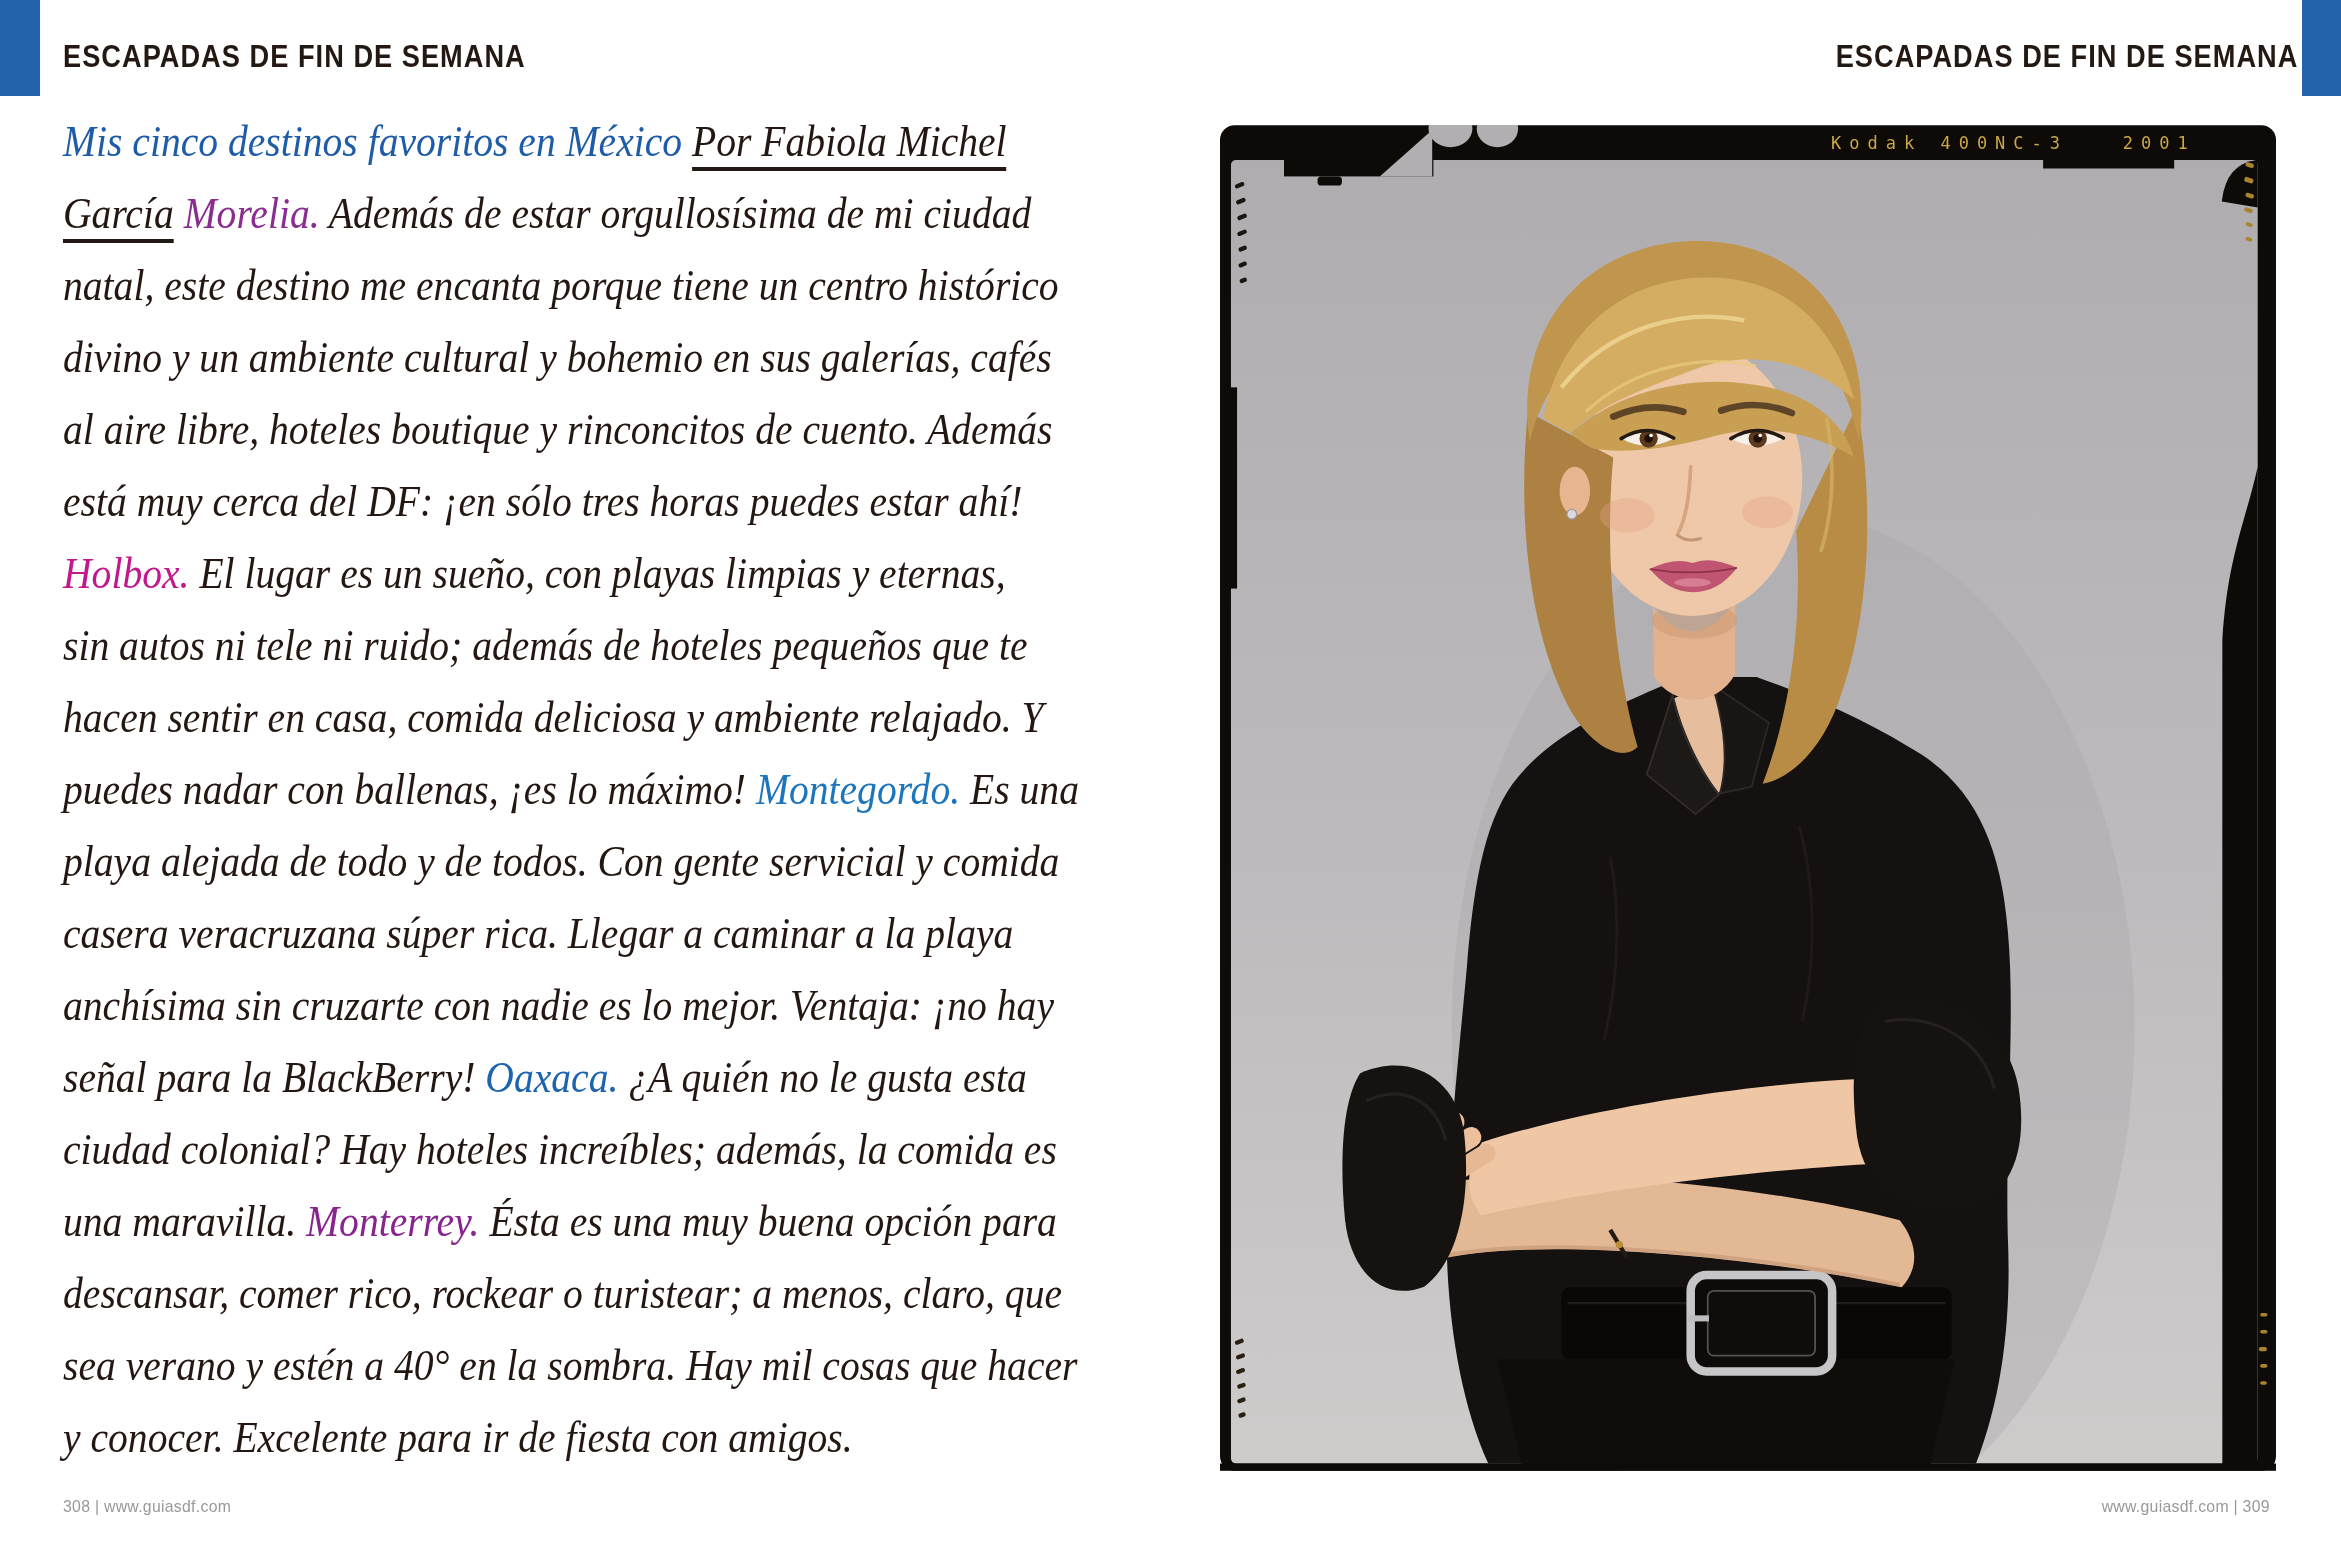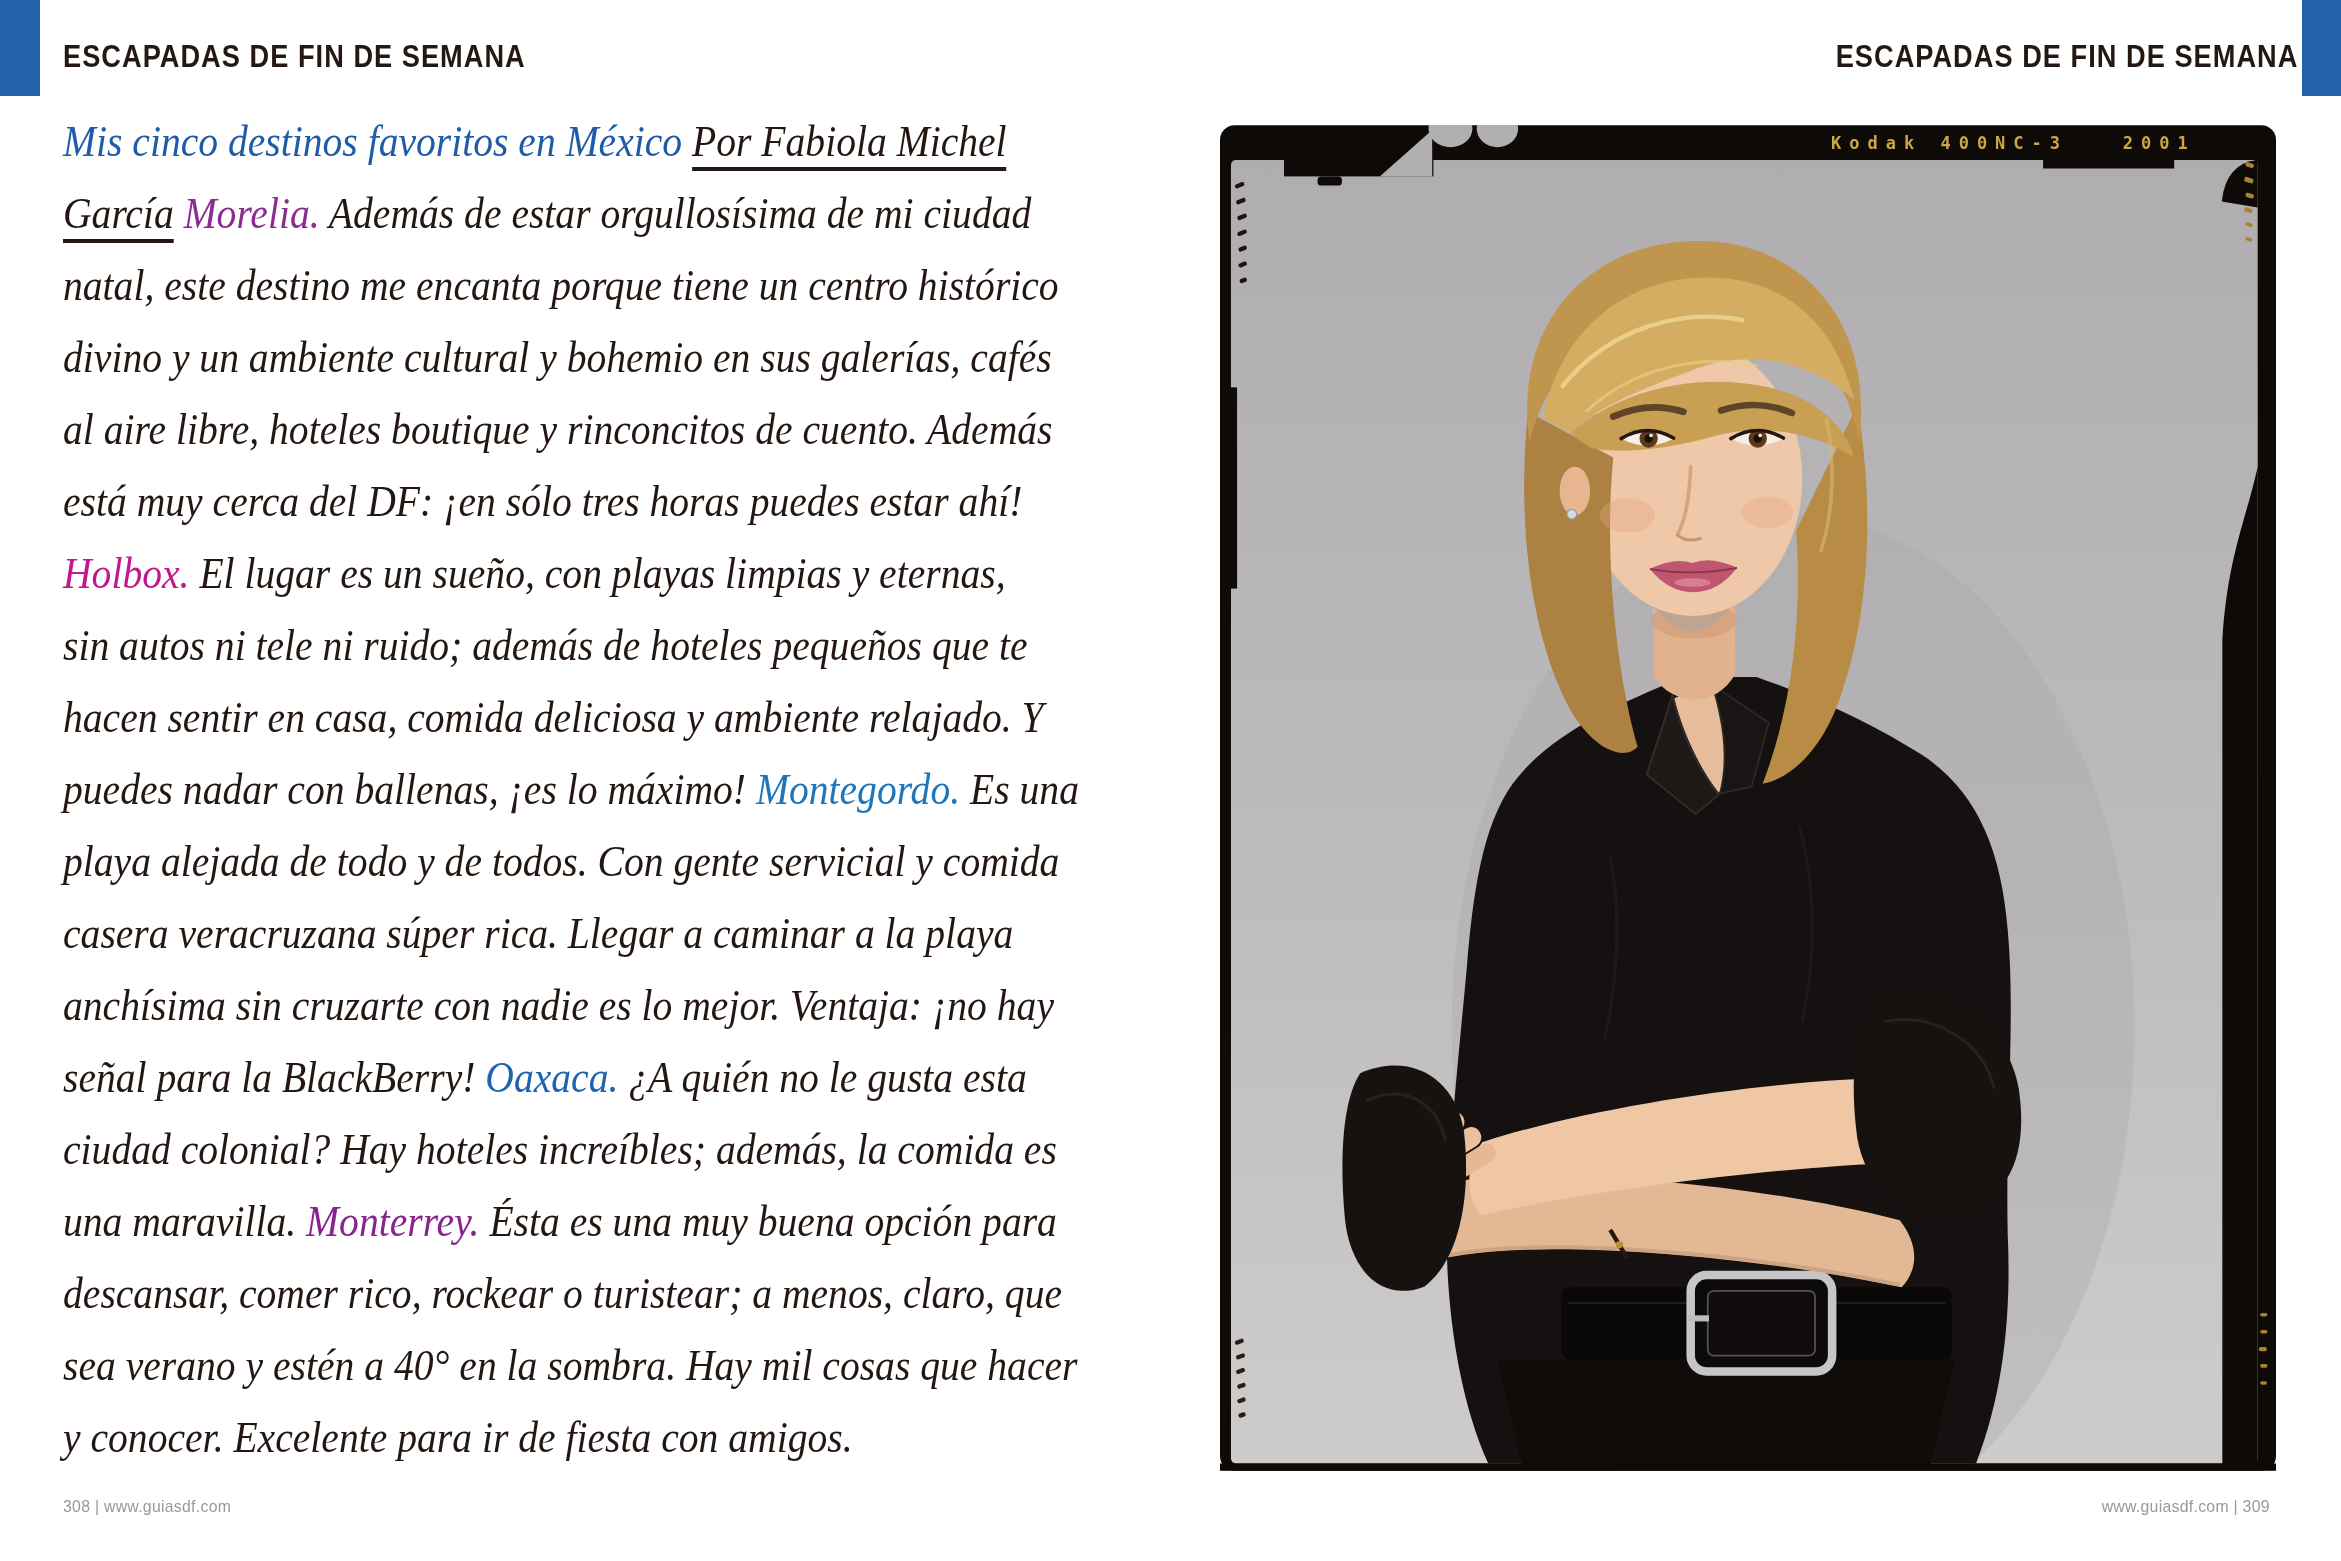--- a/index.html
+++ b/index.html
@@ -22,21 +22,21 @@
   .line .u{border-bottom:4.9px solid #241813;padding-bottom:0.6px;}
 
   .footer{position:absolute;top:1498px;font-family:"Liberation Sans",sans-serif;
           font-size:17px;line-height:18.3px;color:#9a9899;letter-spacing:0.3px;white-space:pre;}
   .footer.left{left:63px;transform:scaleX(.93);transform-origin:0 0;}
   .footer.right{right:72px;transform:scaleX(.93);transform-origin:100% 0;}
 
   .photo{position:absolute;left:1220px;top:125px;width:1056px;height:1346px;}
   .photo svg{position:absolute;left:0;top:0;}
   .kodak{position:absolute;left:611px;top:8px;
-         font-family:"DejaVu Sans Mono",monospace;font-size:17px;font-weight:bold;
+         font-family:"DejaVu Sans Mono",monospace;font-size:17px;font-weight:normal;
          letter-spacing:8px;color:#c9a845;white-space:pre;}
 </style>
 </head>
 <body>
 
 <div class="corner-block left"></div>
 <div class="corner-block right"></div>
 
 <div class="hdr left">ESCAPADAS DE FIN DE SEMANA</div>
 <div class="hdr right">ESCAPADAS DE FIN DE SEMANA</div>

